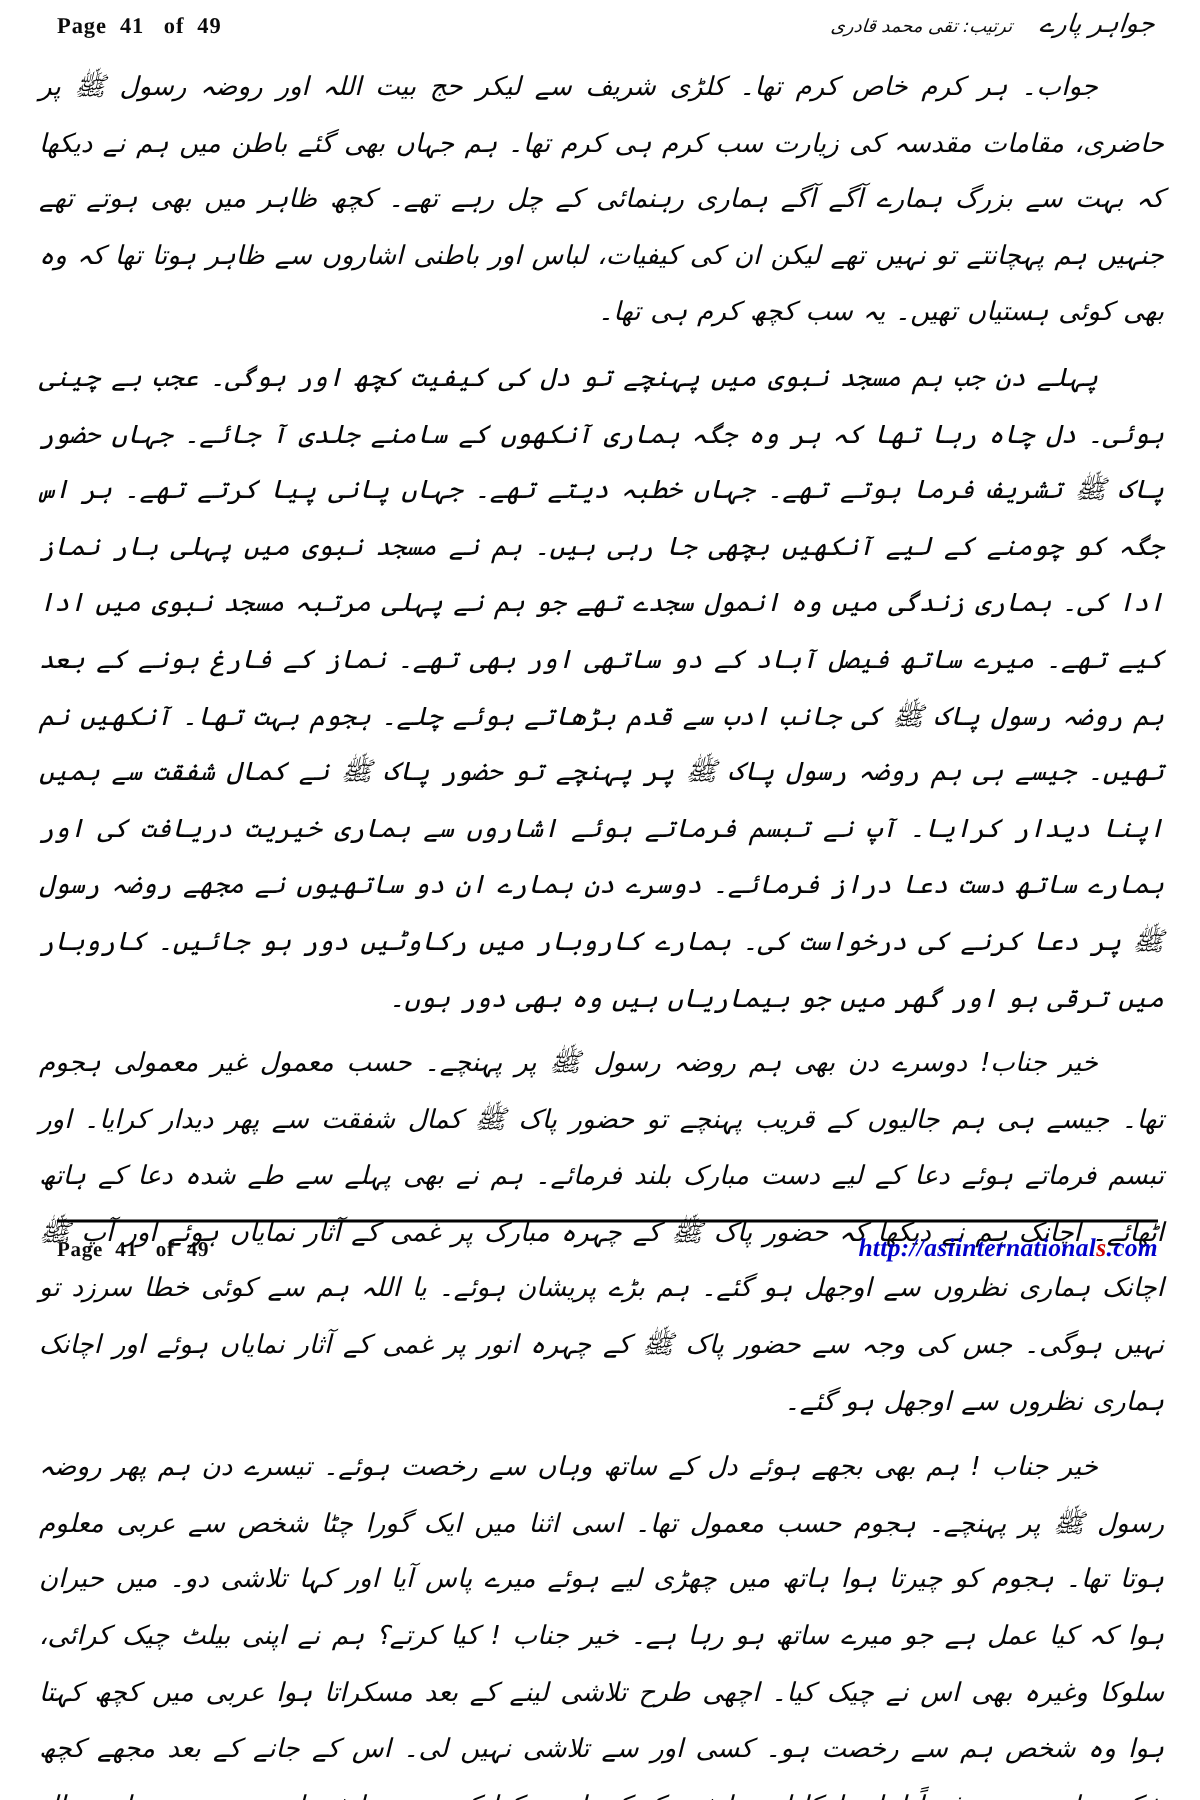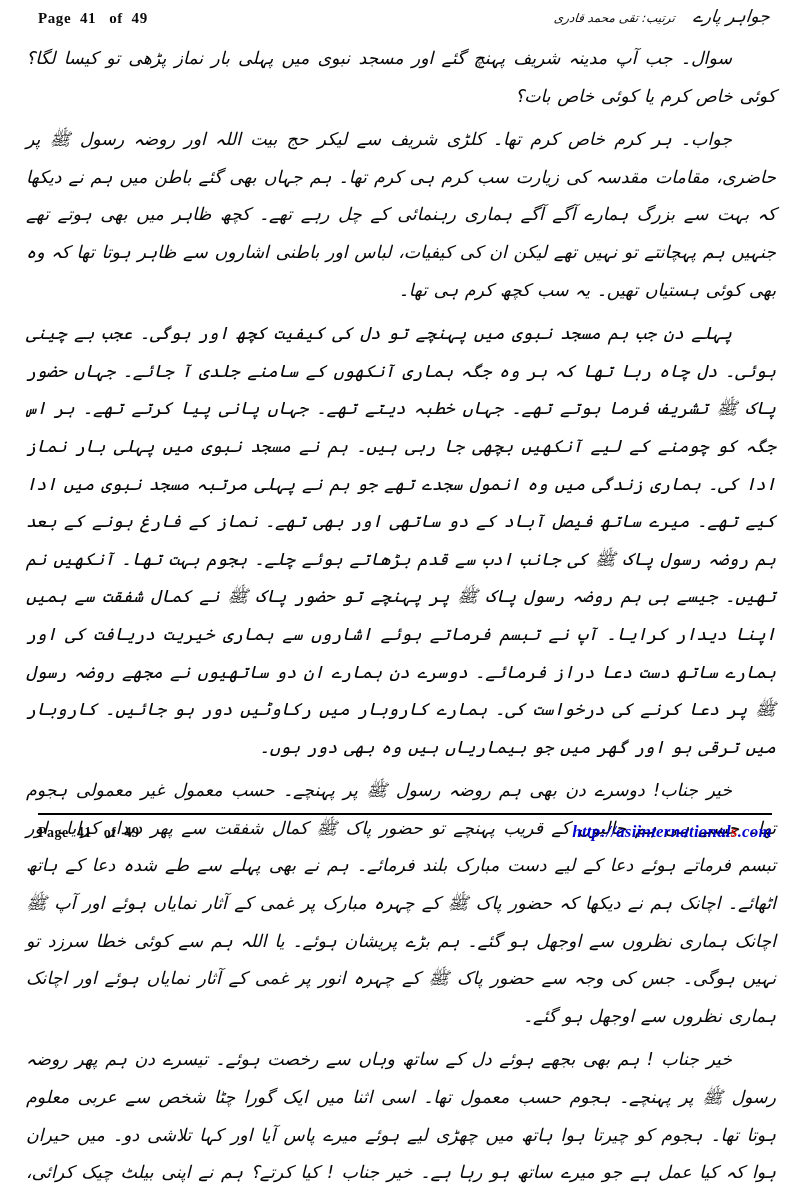--- a/index.html
+++ b/index.html
@@ -144,21 +144,20 @@
 
   <div class="page-header">
     <div class="header-pagenum">Page  41   of  49</div>
     <div class="header-urdu">
       <span class="hdr-title">جواہر پارے</span>
       <span class="hdr-compiler">ترتیب: تقی محمد قادری</span>
     </div>
   </div>
 
   <div class="body-text">
-    <p class="para">سوال۔ جب آپ مدینہ شریف پہنچ گئے اور مسجد نبوی میں پہلی بار نماز پڑھی تو کیسا لگا؟ کوئی خاص کرم یا کوئی خاص بات؟</p>
     <p class="para">جواب۔ ہر کرم خاص کرم تھا۔ کلڑی شریف سے لیکر حج بیت اللہ اور روضہ رسول ﷺ پر حاضری، مقامات مقدسہ کی زیارت سب کرم ہی کرم تھا۔ ہم جہاں بھی گئے باطن میں ہم نے دیکھا کہ بہت سے بزرگ ہمارے آگے آگے ہماری رہنمائی کے چل رہے تھے۔ کچھ ظاہر میں بھی ہوتے تھے جنہیں ہم پہچانتے تو نہیں تھے لیکن ان کی کیفیات، لباس اور باطنی اشاروں سے ظاہر ہوتا تھا کہ وہ بھی کوئی ہستیاں تھیں۔ یہ سب کچھ کرم ہی تھا۔</p>
     <p class="para">پہلے دن جب ہم مسجد نبوی میں پہنچے تو دل کی کیفیت کچھ اور ہوگی۔ عجب بے چینی ہوئی۔ دل چاہ رہا تھا کہ ہر وہ جگہ ہماری آنکھوں کے سامنے جلدی آ جائے۔ جہاں حضور پاک ﷺ تشریف فرما ہوتے تھے۔ جہاں خطبہ دیتے تھے۔ جہاں پانی پیا کرتے تھے۔ ہر اس جگہ کو چومنے کے لیے آنکھیں بچھی جا رہی ہیں۔ ہم نے مسجد نبوی میں پہلی بار نماز ادا کی۔ ہماری زندگی میں وہ انمول سجدے تھے جو ہم نے پہلی مرتبہ مسجد نبوی میں ادا کیے تھے۔ میرے ساتھ فیصل آباد کے دو ساتھی اور بھی تھے۔ نماز کے فارغ ہونے کے بعد ہم روضہ رسول پاک ﷺ کی جانب ادب سے قدم بڑھاتے ہوئے چلے۔ ہجوم بہت تھا۔ آنکھیں نم تھیں۔ جیسے ہی ہم روضہ رسول پاک ﷺ پر پہنچے تو حضور پاک ﷺ نے کمال شفقت سے ہمیں اپنا دیدار کرایا۔ آپ نے تبسم فرماتے ہوئے اشاروں سے ہماری خیریت دریافت کی اور ہمارے ساتھ دست دعا دراز فرمائے۔ دوسرے دن ہمارے ان دو ساتھیوں نے مجھے روضہ رسول ﷺ پر دعا کرنے کی درخواست کی۔ ہمارے کاروبار میں رکاوٹیں دور ہو جائیں۔ کاروبار میں ترقی ہو اور گھر میں جو بیماریاں ہیں وہ بھی دور ہوں۔</p>
     <p class="para">خیر جناب! دوسرے دن بھی ہم روضہ رسول ﷺ پر پہنچے۔ حسب معمول غیر معمولی ہجوم تھا۔ جیسے ہی ہم جالیوں کے قریب پہنچے تو حضور پاک ﷺ کمال شفقت سے پھر دیدار کرایا۔ اور تبسم فرماتے ہوئے دعا کے لیے دست مبارک بلند فرمائے۔ ہم نے بھی پہلے سے طے شدہ دعا کے ہاتھ اٹھائے۔ اچانک ہم نے دیکھا کہ حضور پاک ﷺ کے چہرہ مبارک پر غمی کے آثار نمایاں ہوئے اور آپ ﷺ اچانک ہماری نظروں سے اوجھل ہو گئے۔ ہم بڑے پریشان ہوئے۔ یا اللہ ہم سے کوئی خطا سرزد تو نہیں ہوگی۔ جس کی وجہ سے حضور پاک ﷺ کے چہرہ انور پر غمی کے آثار نمایاں ہوئے اور اچانک ہماری نظروں سے اوجھل ہو گئے۔</p>
     <p class="para">خیر جناب ! ہم بھی بجھے ہوئے دل کے ساتھ وہاں سے رخصت ہوئے۔ تیسرے دن ہم پھر روضہ رسول ﷺ پر پہنچے۔ ہجوم حسب معمول تھا۔ اسی اثنا میں ایک گورا چٹا شخص سے عربی معلوم ہوتا تھا۔ ہجوم کو چیرتا ہوا ہاتھ میں چھڑی لیے ہوئے میرے پاس آیا اور کہا تلاشی دو۔ میں حیران ہوا کہ کیا عمل ہے جو میرے ساتھ ہو رہا ہے۔ خیر جناب ! کیا کرتے؟ ہم نے اپنی بیلٹ چیک کرائی، سلوکا وغیرہ بھی اس نے چیک کیا۔ اچھی طرح تلاشی لینے کے بعد مسکراتا ہوا عربی میں کچھ کہتا ہوا وہ شخص ہم سے رخصت ہو۔ کسی اور سے تلاشی نہیں لی۔ اس کے جانے کے بعد مجھے کچھ شک ہوا۔ میں نے فوراً اپنا سلوکا اور بیلٹ چیک کی اور دیکھا کہ میرے بیلٹ خانے میں بہت سارے ریال پڑے ہیں۔ میں حیران ہو گیا کہ اتنی بڑی رقم تھی کہ ہم وہاں خرچ بھی نہ کر</p>
   </div>
 
   <div class="page-footer">
     <div class="footer-rule"></div>
     <div class="footer-row">
       <div class="footer-pagenum">Page  41   of  49</div>

